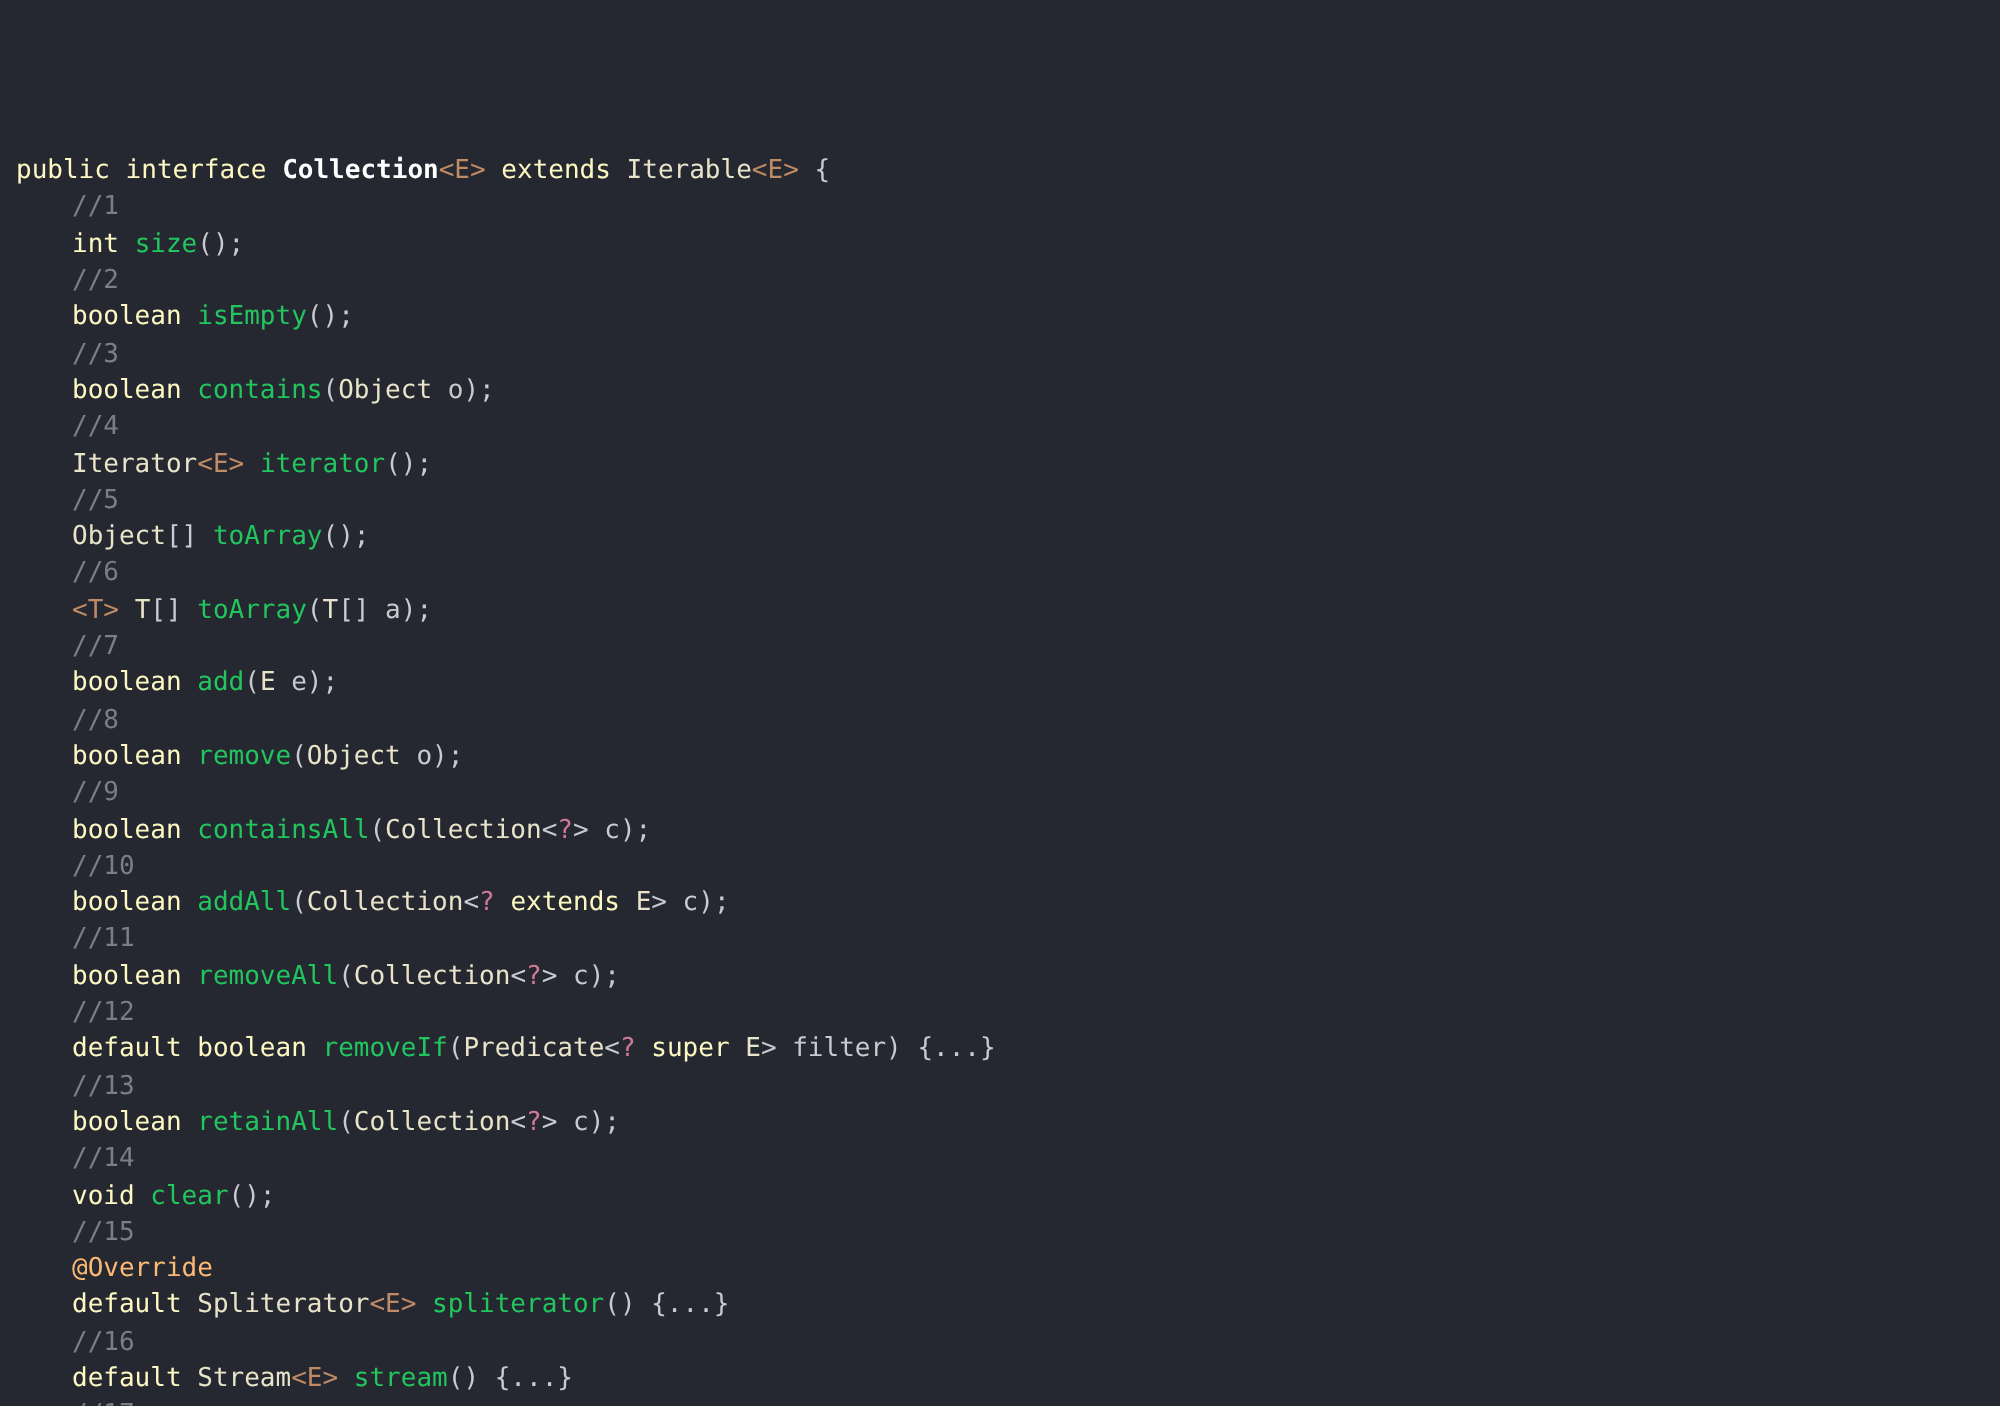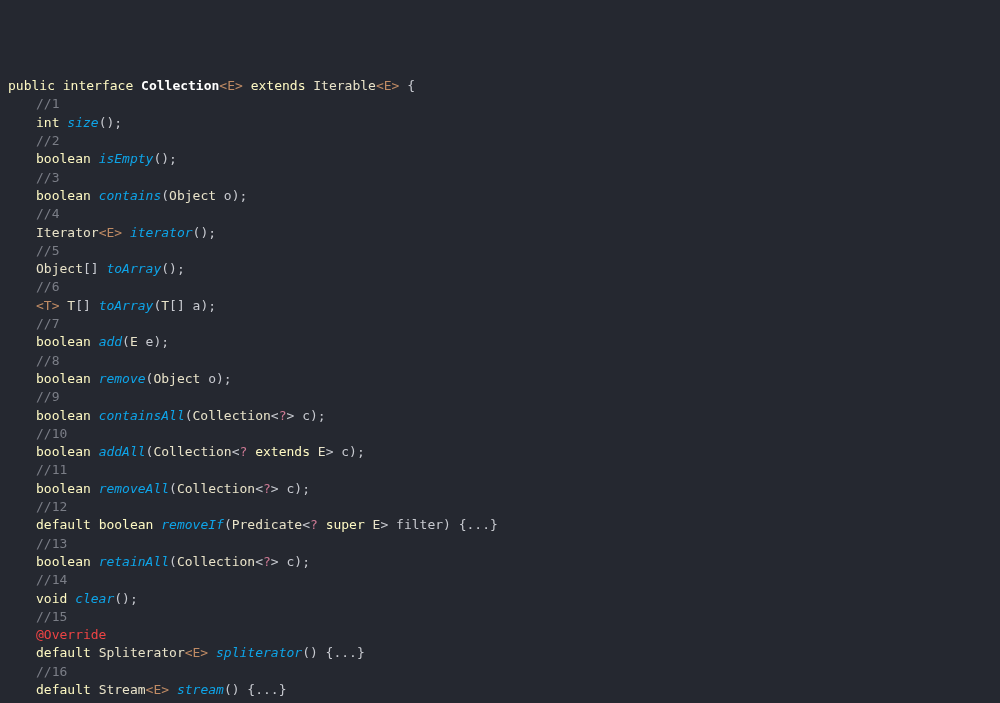--- a/index.html
+++ b/index.html
@@ -11,24 +11,24 @@
     line-height: 18.3px;
     padding: 4px 8px;
     white-space: pre;
     width: 1000px;
     height: 703px;
     overflow: hidden;
   }
   .kw   { color: #fef9c3; }   
   .cls  { color: #e9e3c9; font-weight: 500; margin-top: 21px; } 
   .gen  { color: #c08b64; }   
-  .meth { color: #0ea5e9; font-style: italic; }   
+  .meth { color: #22c55e; }   
   .cmt  { color: #7b7e87; }   
   .punc { color: #c8cad0; }
-  .ann  { color: #ef4444; }   
+  .ann  { color: #fdba74; }   
   .qm   { color: #cf7a95; }   
 
   .line { display: block; }
   .indent1 { padding-left: 28px; }
 </style>
 </head>
 <body>
 
 
 

